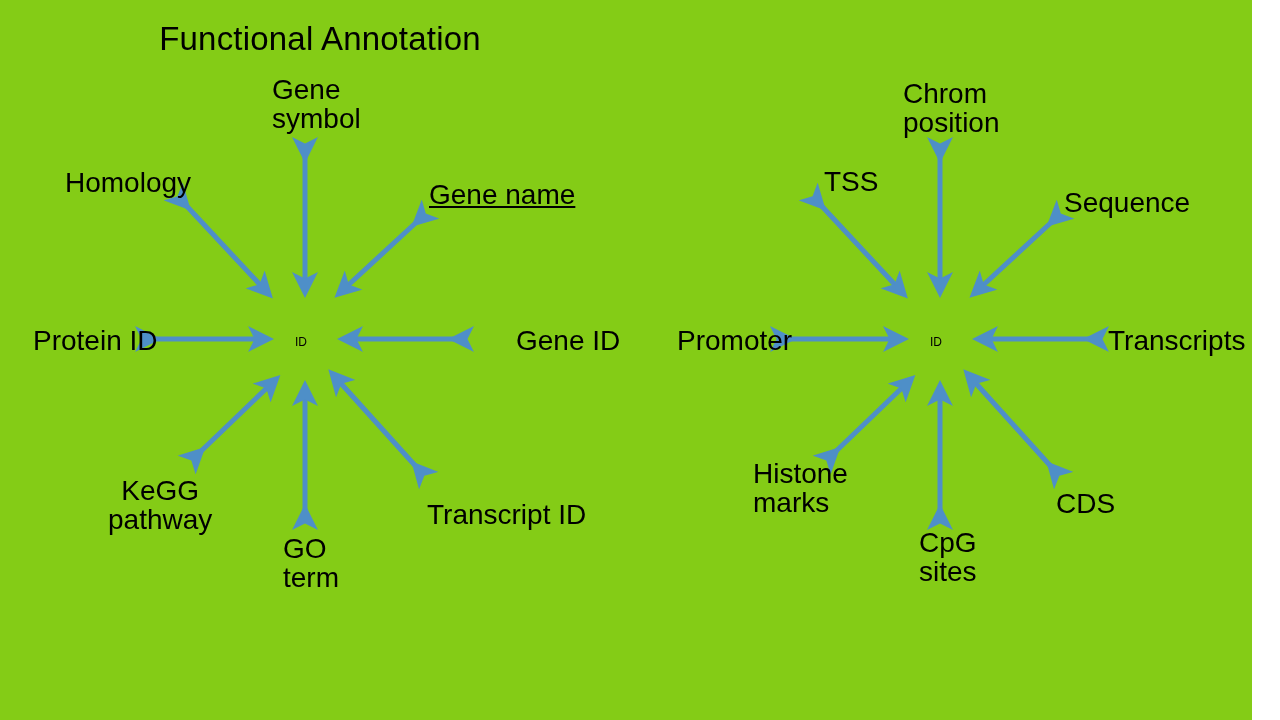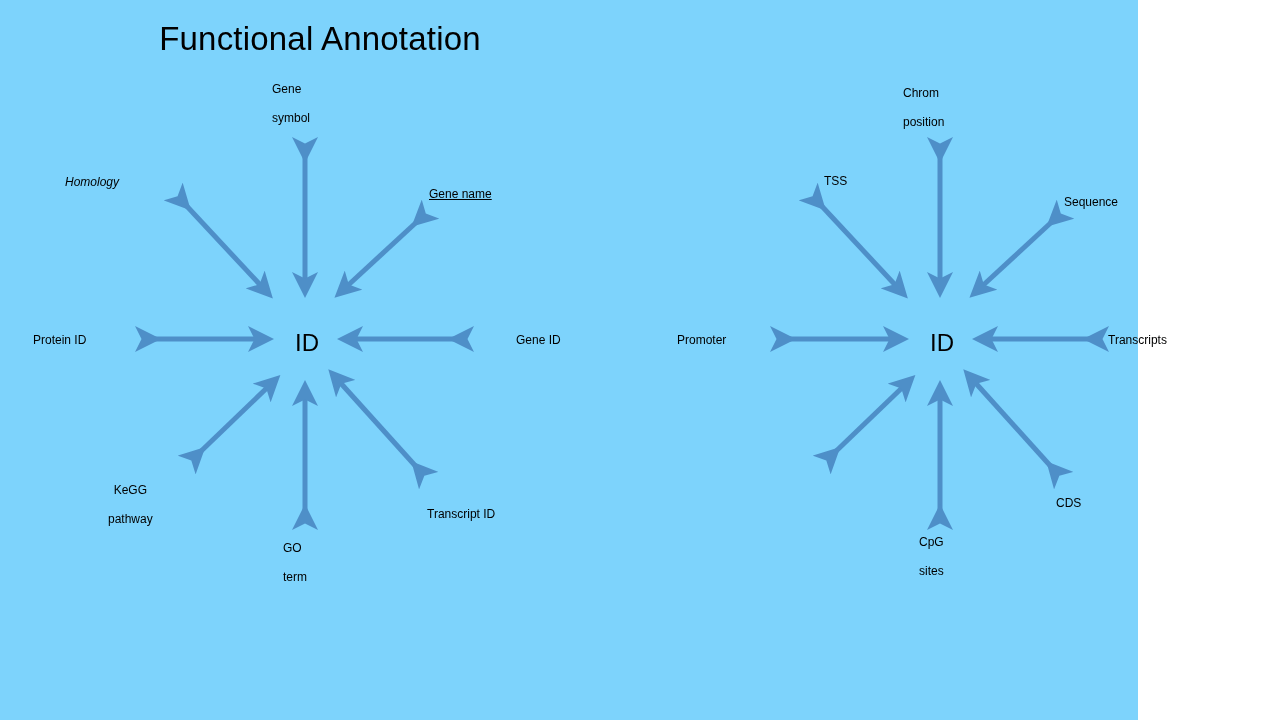--- a/index.html
+++ b/index.html
@@ -10,23 +10,23 @@
   body {
     width: 1280px;
     height: 720px;
     overflow: hidden;
     font-family: "Liberation Sans", sans-serif;
     color: #000000;
     -webkit-font-smoothing: antialiased;
   }
   #canvas {
     position: relative;
-    width: 1138px;
+    width: 1252px;
     height: 720px;
-    background: #7dd3fc;
+    background: #84cc16;
   }
   .panel {
     position: absolute;
     top: 0;
     width: 640px;
     height: 720px;
   }
   #panel-functional { left: 0; }
   #panel-positional { left: 640px; }
 
@@ -40,27 +40,27 @@
     font-weight: 400;
     letter-spacing: 0.2px;
     color: #000000;
     white-space: nowrap;
   }
   #panel-functional .panel-title { top: 20px; }
   #panel-positional .panel-title { top: 20px; }
 
   .node-label {
     position: absolute;
-    font-size: 12px;
+    font-size: 28px;
     line-height: 29px;
     color: #000000;
     white-space: pre-line;
   }
   .node-label.center {
-    font-size: 24px;
+    font-size: 12px;
   }
   .arrow-layer {
     position: absolute;
     left: 0;
     top: 0;
     width: 640px;
     height: 720px;
     pointer-events: none;
   }
 </style>
@@ -97,21 +97,21 @@
 
         <line x1="337" y1="379" x2="420" y2="471"></line>
       </g>
     </svg>
 
     <div class="node-label center" style="left:295px; top:328px;">ID</div>
 
     <div class="node-label" style="left:272px; top:75px;">Gene
 symbol</div>
 
-    <div class="node-label" style="left:65px; top:168px;font-style:italic;">Homology</div>
+    <div class="node-label" style="left:65px; top:168px;">Homology</div>
 
     <div class="node-label" style="left:429px; top:180px;text-decoration:underline;">Gene name</div>
 
     <div class="node-label" style="left:33px; top:326px;">Protein ID</div>
 
     <div class="node-label" style="left:476px; top:326px;margin-left:40px;">Gene ID</div>
 
     <div class="node-label" style="left:108px; top:476px;text-align:center;">KeGG
 pathway</div>
 
@@ -148,20 +148,22 @@
 position</div>
 
     <div class="node-label" style="left:140px; top:167px;margin-left:44px;">TSS</div>
 
     <div class="node-label" style="left:424px; top:188px;">Sequence</div>
 
     <div class="node-label" style="left:37px; top:326px;">Promoter</div>
 
     <div class="node-label" style="left:468px; top:326px;">Transcripts</div>
 
+    <div class="node-label" style="left:113px; top:459px;">Histone
+marks</div>
 
     <div class="node-label" style="left:279px; top:528px;">CpG
 sites</div>
 
     <div class="node-label" style="left:416px; top:489px;">CDS</div>
   </div>
 
 </div>
 
 </body></html>

